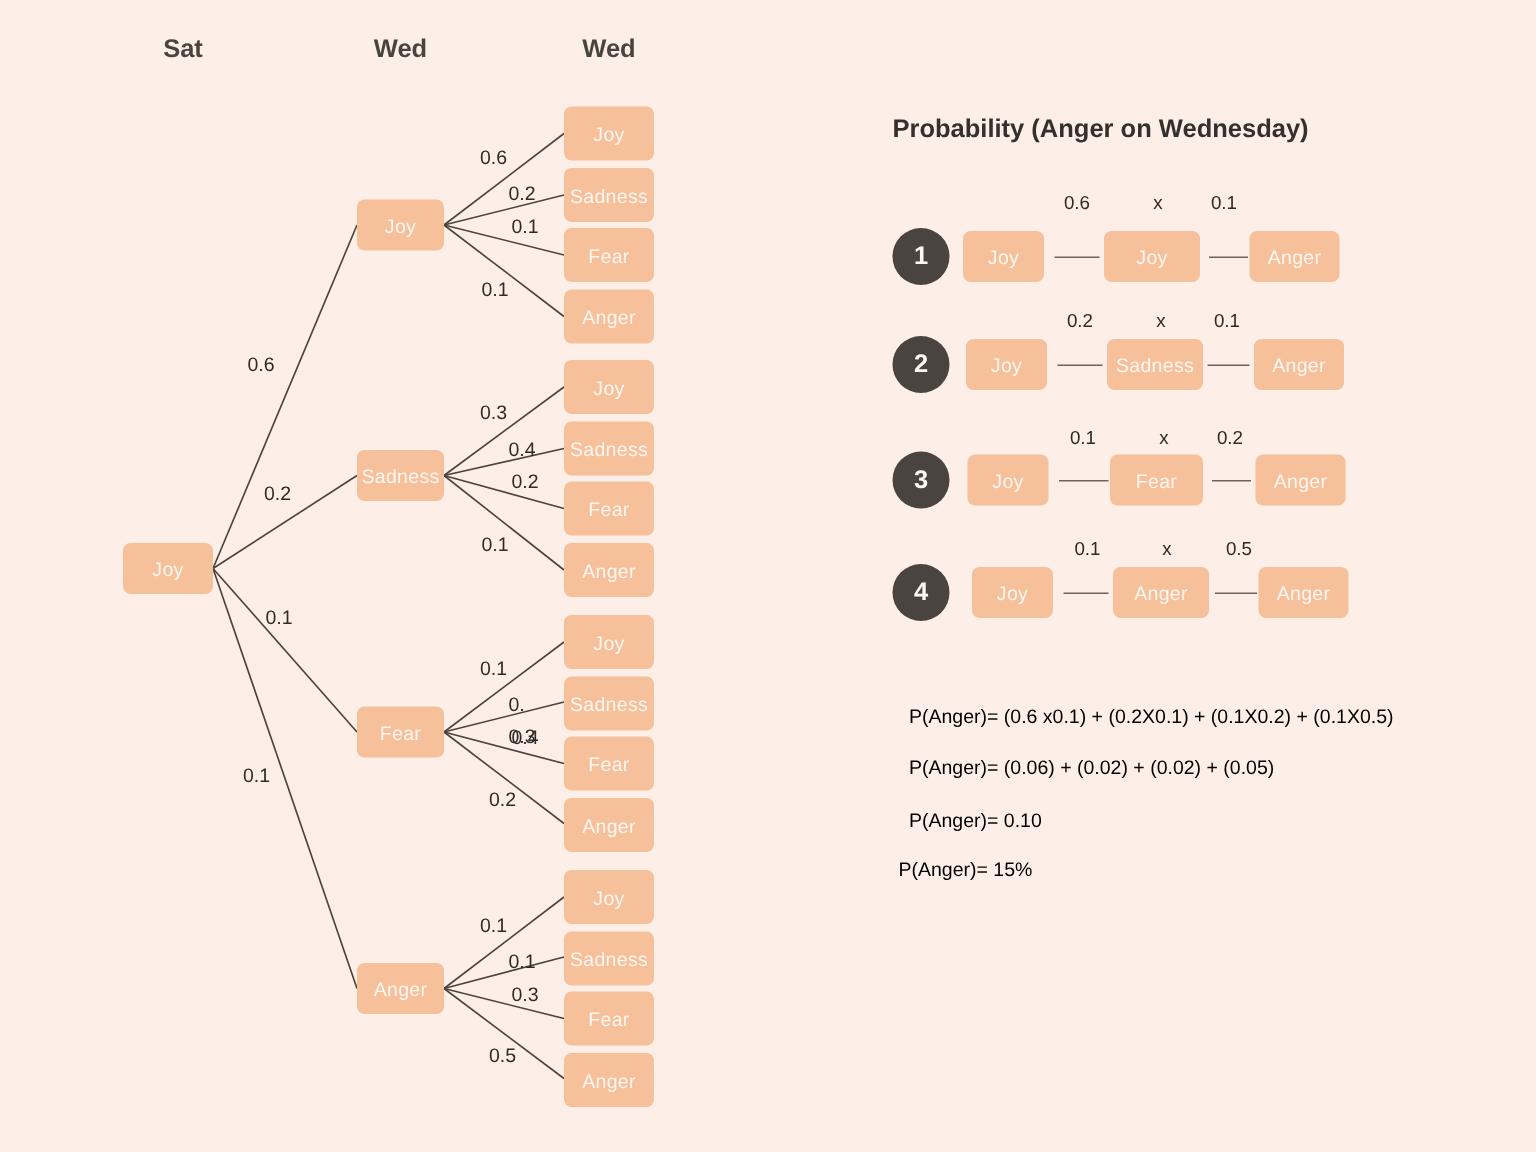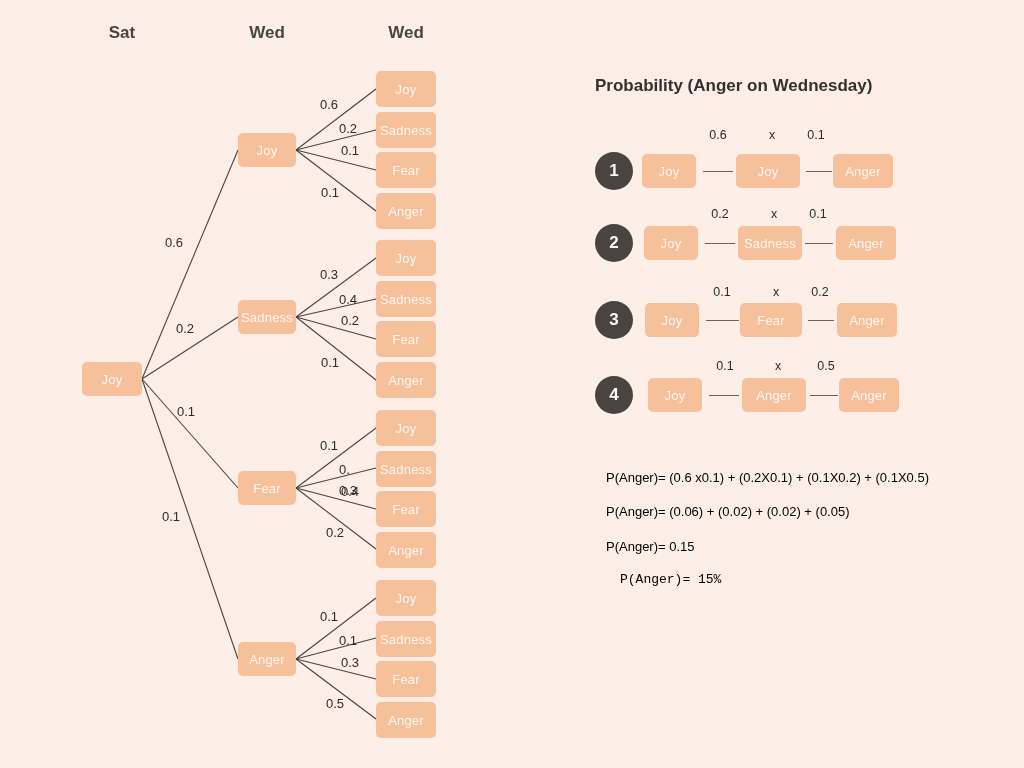--- a/index.html
+++ b/index.html
@@ -227,14 +227,14 @@
   <div class="node" style="left:742px;top:378px;width:64px;height:34px;">Anger</div>
   <div class="connector" style="left:810px;top:395px;width:28px;"></div>
   <div class="node" style="left:839px;top:378px;width:60px;height:34px;">Anger</div>
   <div class="pnum" style="left:705px;top:359px;width:40px;">0.1</div>
   <div class="pnum" style="left:758px;top:359px;width:40px;">x</div>
   <div class="pnum" style="left:806px;top:359px;width:40px;">0.5</div>
 </div>
 
 <div class="formula" style="left:606px;top:470px;">P(Anger)= (0.6 x0.1) + (0.2X0.1) + (0.1X0.2) + (0.1X0.5)</div>
 <div class="formula" style="left:606px;top:504px;">P(Anger)= (0.06) + (0.02) + (0.02) + (0.05)</div>
-<div class="formula" style="left:606px;top:539px;">P(Anger)= 0.15</div>
-<div class="formula" style="left:620px;top:572px;font-family:Liberation Mono, monospace;">P(Anger)=  15%</div>
+<div class="formula" style="left:606px;top:539px;">P(Anger)= 0.10</div>
+<div class="formula" style="left:599px;top:572px;">P(Anger)=  15%</div>
 
 </body></html>

